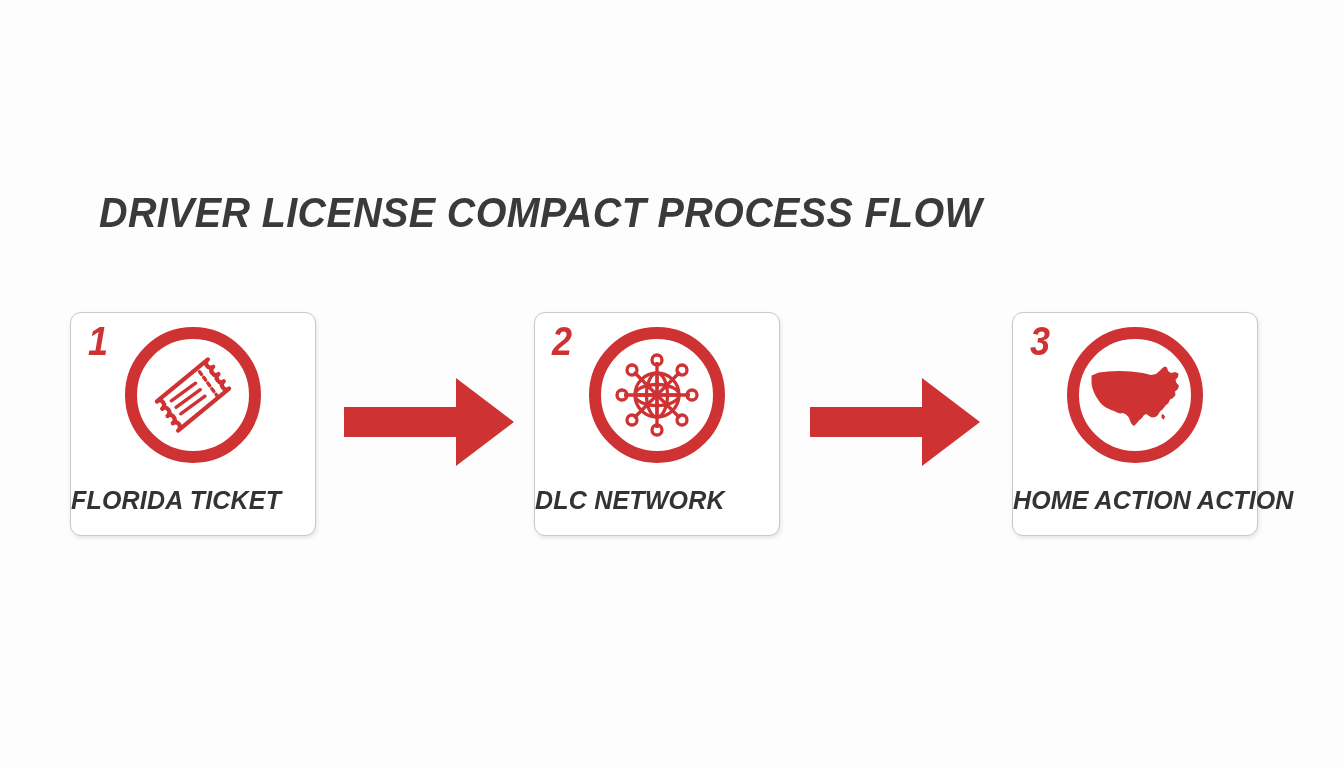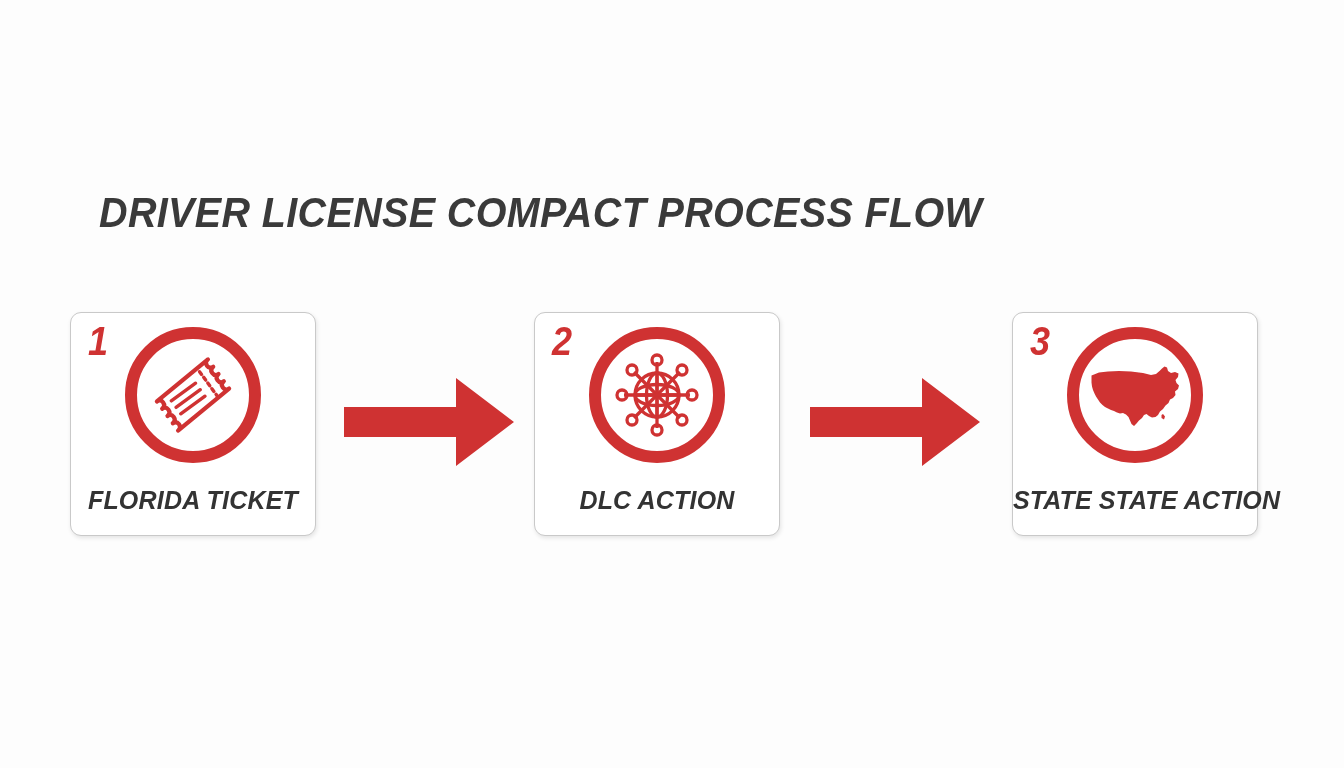--- a/index.html
+++ b/index.html
@@ -83,21 +83,21 @@
     width: 152px;
     height: 152px;
   }
   .card-icon svg { display: block; width: 152px; height: 152px; }
 
   .card-label {
     position: absolute;
     left: 0;
     right: 0;
     bottom: 22px;
-    text-align: center;
+    text-align: left;
     font-family: "Liberation Sans Narrow", "Liberation Sans", sans-serif;
     font-size: 25px;
     font-weight: bold;
     letter-spacing: 0.2px;
     color: #333333;
     white-space: nowrap;
     line-height: 1;
   }
   .card-3 .card-label { font-size: 25px; letter-spacing: 0.1px; }
 
@@ -179,21 +179,21 @@
             <circle cx="41" cy="76" r="5"></circle>
             <circle cx="111" cy="76" r="5"></circle>
             <circle cx="51" cy="51" r="5"></circle>
             <circle cx="101" cy="101" r="5"></circle>
             <circle cx="101" cy="51" r="5"></circle>
             <circle cx="51" cy="101" r="5"></circle>
           </g>
         </svg>
       </div>
 
-      <div class="card-label">DLC ACTION</div>
+      <div class="card-label">DLC NETWORK</div>
     </div>
 
     <div class="arrow arrow-2">
       <svg viewBox="0 0 170 96" xmlns="http://www.w3.org/2000/svg">
         <path d="M0 33 L112 33 L112 4 L170 48 L112 92 L112 63 L0 63 Z" fill="#cf3232"></path>
       </svg>
     </div>
 
     <div class="card card-3">
       <div class="card-number">3</div>
@@ -210,17 +210,17 @@
             L96.5 98 L93 98.5 L90 97 L87.5 95 L85 96 L83 99 L80 101.5
             L77.5 104.5 L75 107 L72.5 105 L71 101.5 L69.5 98 L67 95.5
             L64 94 L61 94.5 L58 93.5 L55 92 L52 91 L49 89.5 L46 88
             L43.5 86 L41 83.5 L39 80.5 L37 77.5 L35.5 74.5 L34 71
             L33 67.5 L32.5 63.5 Z
             M97.5 55.5 L99.5 58.5 L98 61.5 L95.5 59.5 L95 56.5 Z
             M104 95 L106 97.5 L105 100.5 L102.5 99 L102.5 96 Z"></path>
         </svg>
       </div>
 
-      <div class="card-label">STATE STATE ACTION</div>
+      <div class="card-label">HOME ACTION ACTION</div>
     </div>
 
   </div>
 </div>
 
 </body></html>

